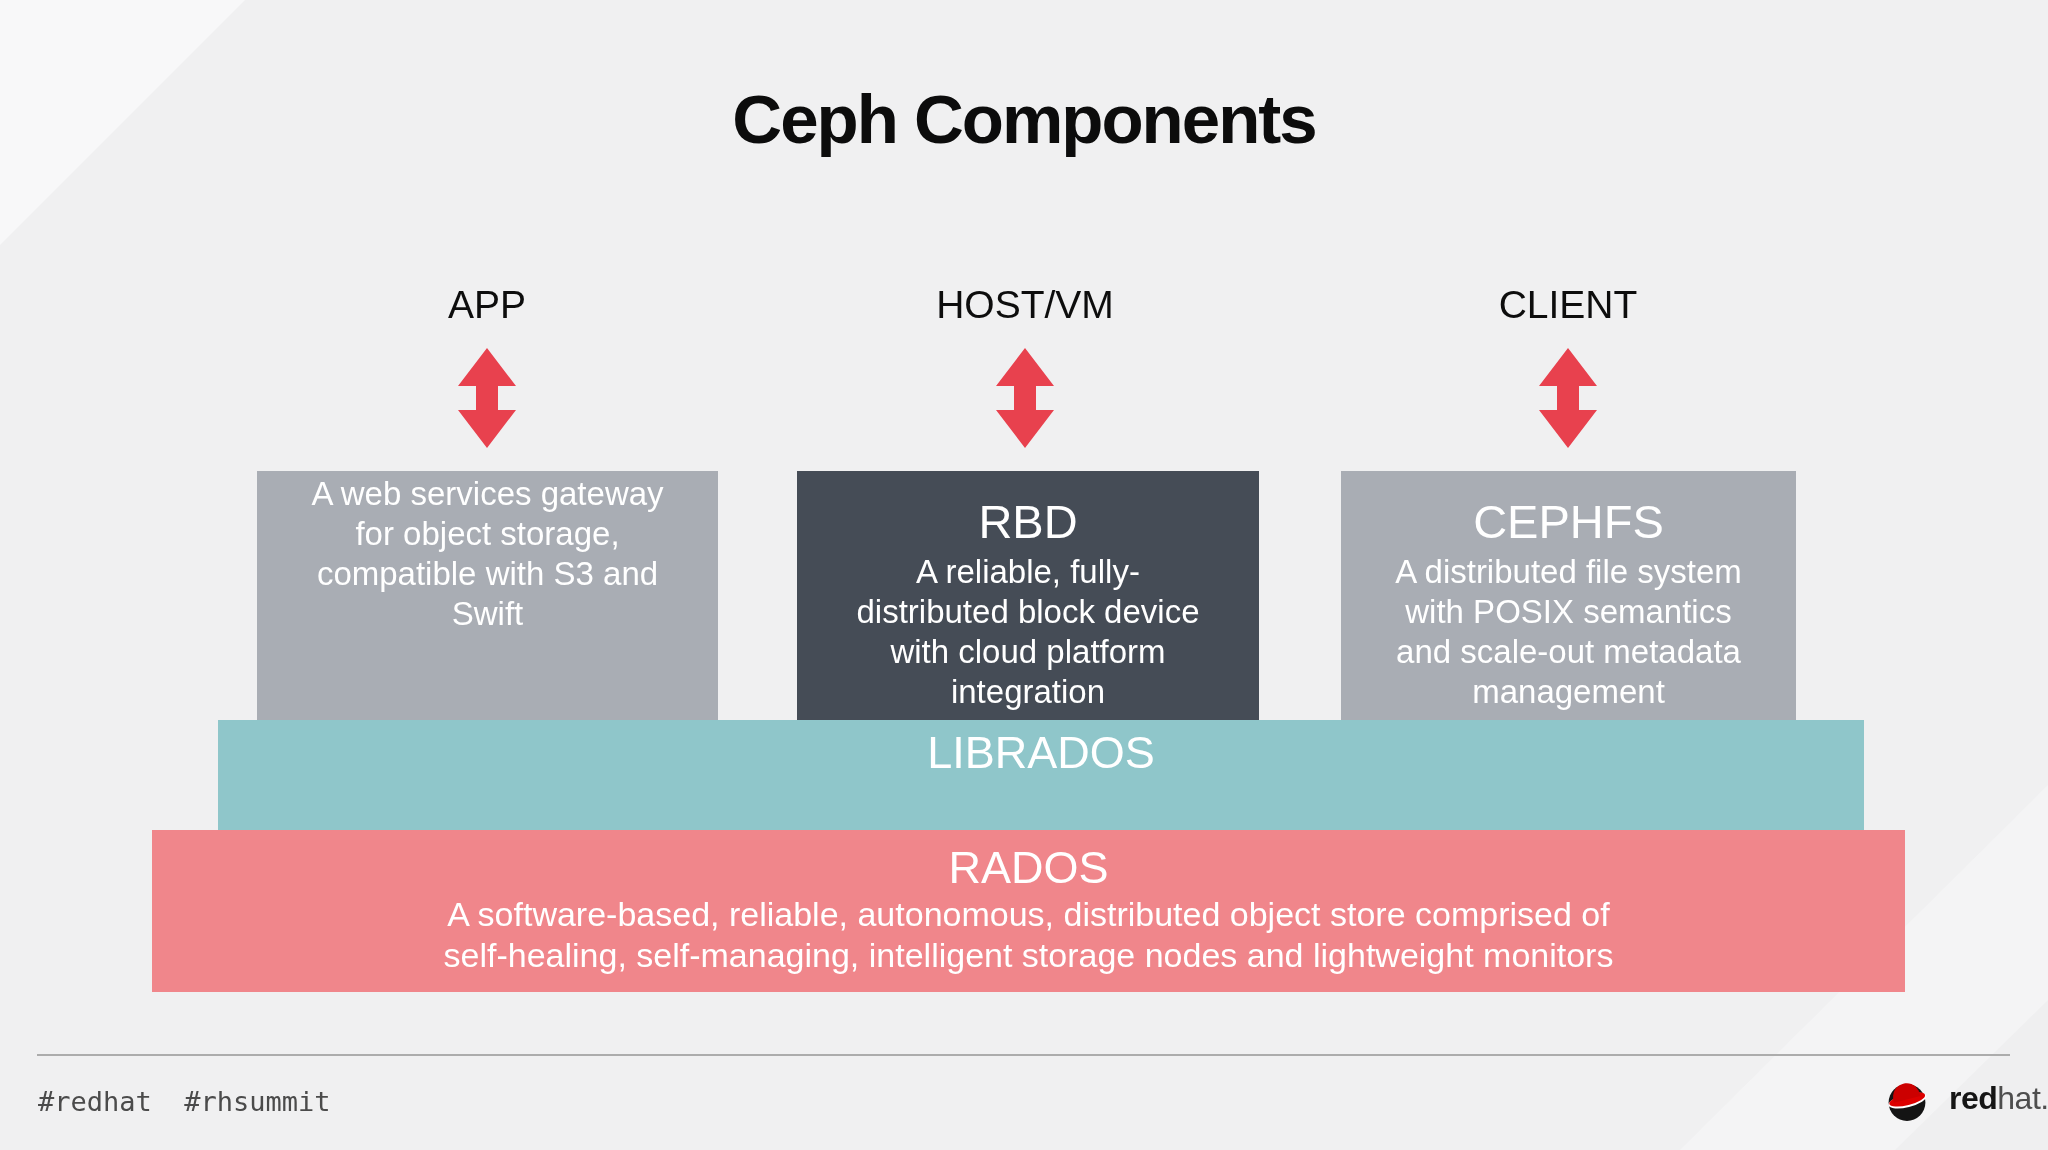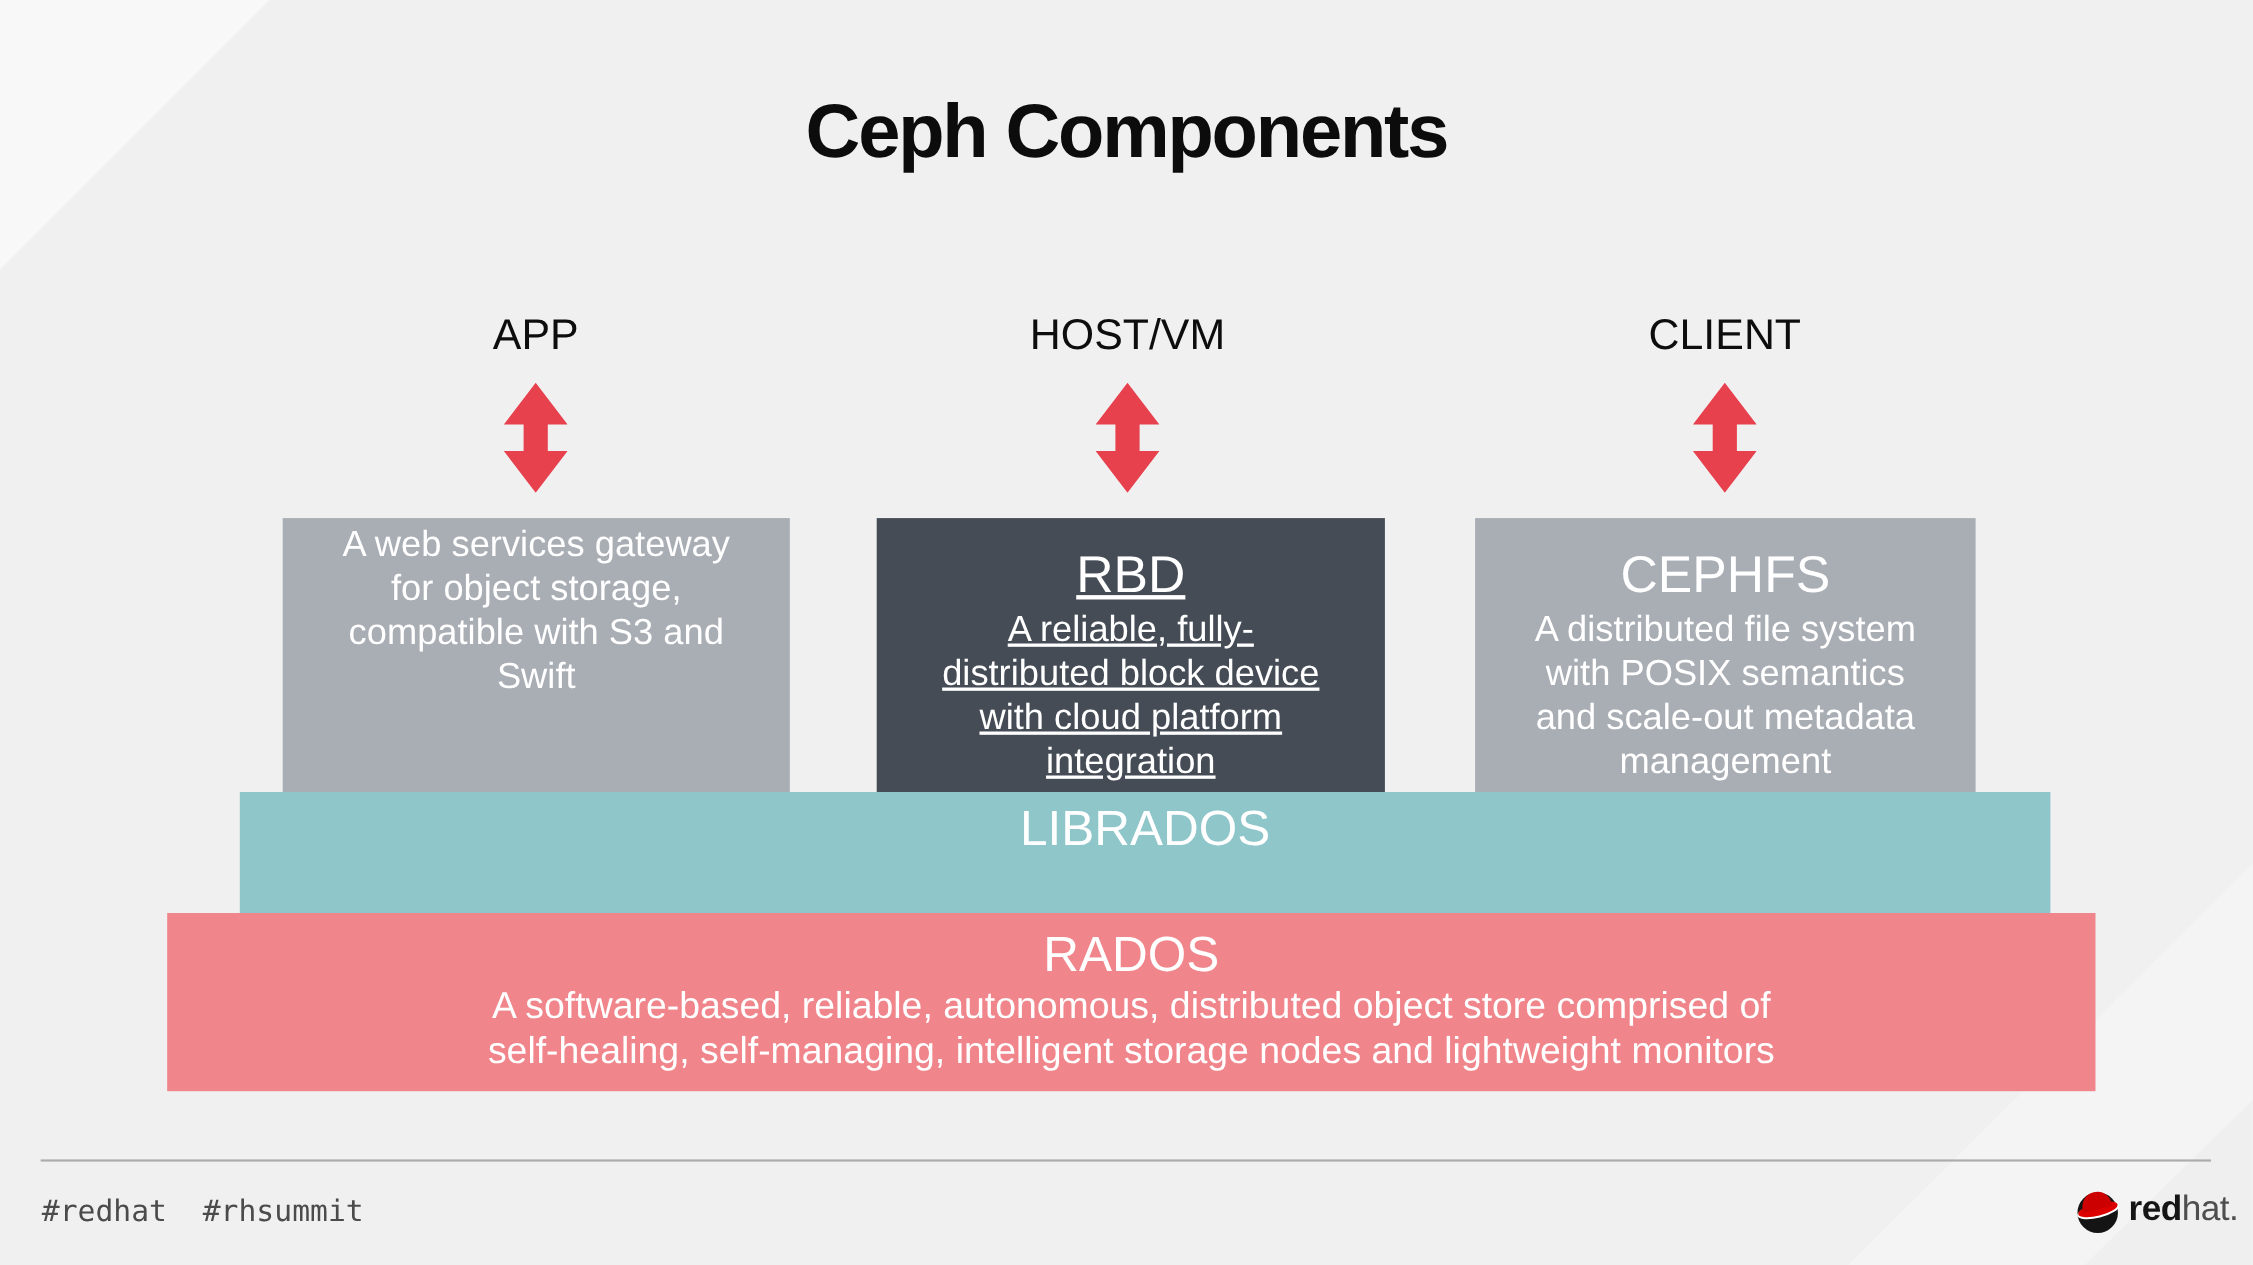--- a/index.html
+++ b/index.html
@@ -24,21 +24,21 @@
     position:absolute; top:283px; transform:translateX(-50%);
     font-size:39px; font-weight:400; color:#0d0d0d; white-space:nowrap;
   }
   .arrow { position:absolute; top:348px; transform:translateX(-50%); }
 
   .box {
     position:absolute; top:471px; height:250px; z-index:1;
     color:#ffffff; text-align:center;
   }
   .box-gray { background:#A9ADB4; }
-  .box-dark { background:#454C56;text-decoration:underline; }
+  .box-dark { background:#454C56; }
   .box-name { font-size:47px; line-height:1.15; padding-top:24px; font-weight:400; }
   .box-desc { font-size:33px; line-height:40px; margin-top:3px; white-space:pre-line; }
 
   .band {
     position:absolute; z-index:2; color:#ffffff; text-align:center;
   }
   .band-librados { left:203px; top:720px; width:1646px; height:110px; background:#8FC6CA;margin-left:15px; }
   .band-rados    { left:152px; top:830px; width:1753px; height:162px; background:#F0868B; }
   .band-name { font-size:45px; line-height:52px; font-weight:400; }
   .band-librados .band-name { padding-top:7px; }
@@ -51,21 +51,21 @@
   }
   .hashtags {
     position:absolute; left:38px; top:1086px;
     font-family:"DejaVu Sans Mono", monospace;
     font-size:27px; color:#4B4B4B; white-space:pre;
   }
   .logo {
     position:absolute; left:1884px; top:1078px; height:44px;
     display:flex; align-items:flex-end;
   }
-  .logo-text { font-size:32px; padding-bottom:5px; margin-left:5px; letter-spacing:-0.5px; }
+  .logo-text { font-size:32px; padding-bottom:5px; margin-left:19px; letter-spacing:-0.5px; }
   .logo-red { font-weight:700; color:#151515; }
   .logo-hat { font-weight:400; color:#4E4E4E; }
 </style>
 </head>
 <body>
 
 <svg class="bg-decor" viewBox="0 0 2048 1150" aria-hidden="true">
   <polygon points="0,0 245,0 0,245" fill="#F8F8F9"></polygon>
   <polygon points="1680,1150 2048,785 2048,1150" fill="#F4F4F5"></polygon>
   <polygon points="1895,1150 2048,1000 2048,1150" fill="#EFEFF0"></polygon>

